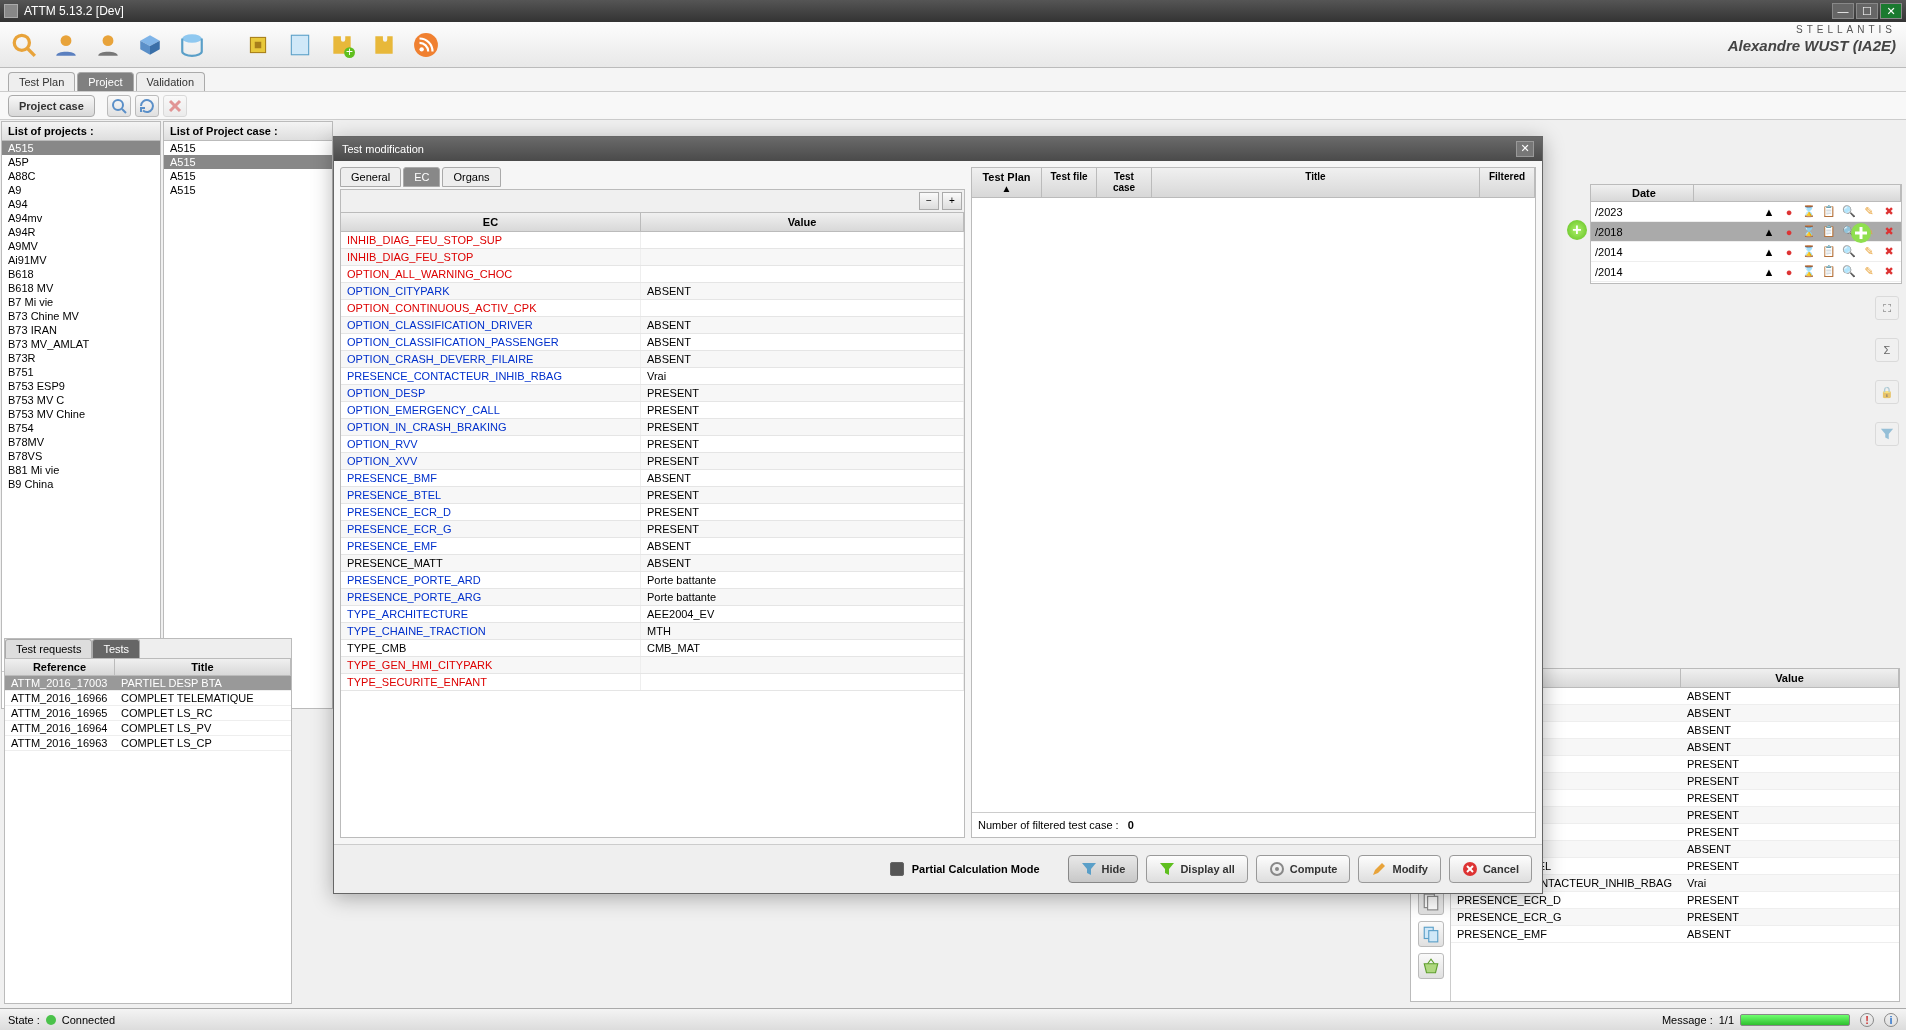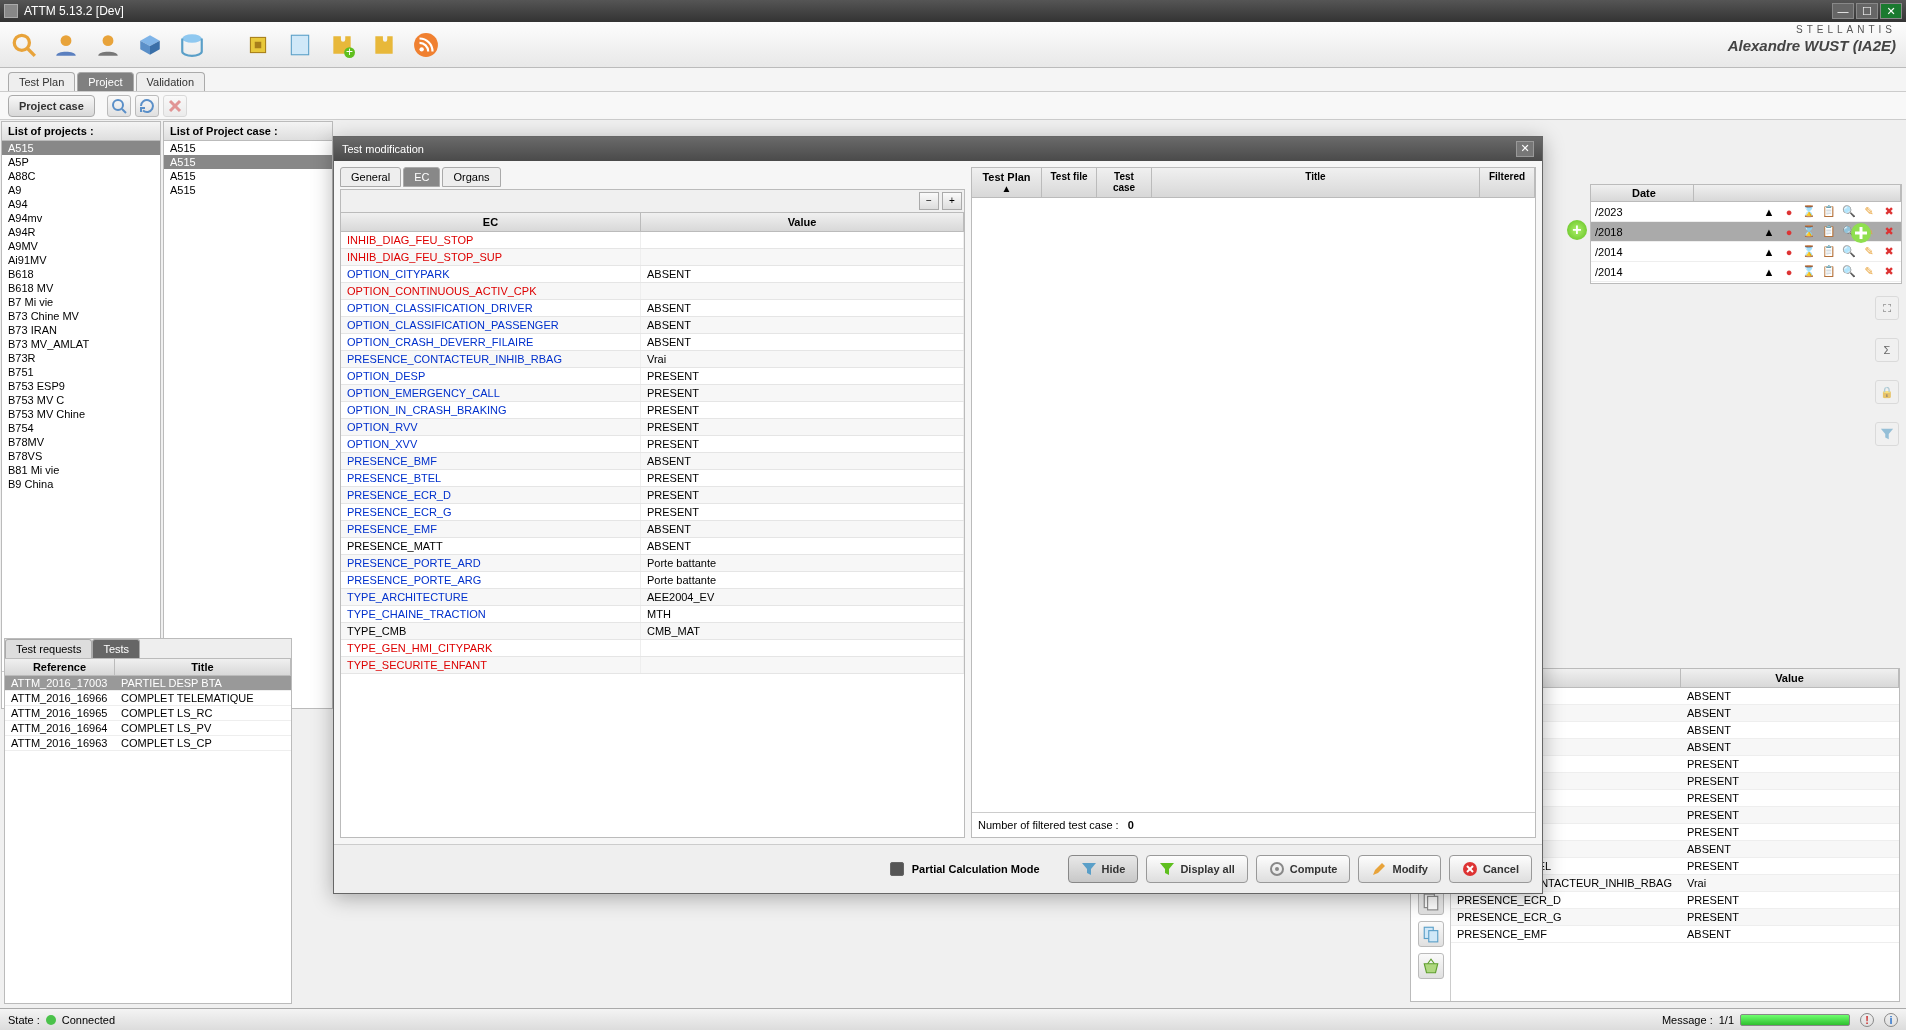--- a/index.html
+++ b/index.html
@@ -523,25 +523,29 @@
         <div class="tiny-btn">−</div>
         <div class="tiny-btn">+</div>
       </div>
       <div class="ec-table-wrap">
         <div class="ec-head">
           <div class="ech-ec">EC</div>
           <div class="ech-val">Value</div>
         </div>
         <div class="ec-body" id="ec-body">
             <div class="erow ec-red">
+              <div class="ec-name">INHIB_DIAG_FEU_STOP_SUP</div>
+              <div class="ec-val"></div>
+            </div>
+            <div class="erow ec-red">
               <div class="ec-name">INHIB_DIAG_FEU_STOP</div>
               <div class="ec-val"></div>
             </div>
             <div class="erow ec-red">
-              <div class="ec-name">INHIB_DIAG_FEU_STOP_SUP</div>
+              <div class="ec-name">OPTION_ALL_WARNING_CHOC</div>
               <div class="ec-val"></div>
             </div>
             <div class="erow ec-blue">
               <div class="ec-name">OPTION_CITYPARK</div>
               <div class="ec-val">ABSENT</div>
             </div>
             <div class="erow ec-red">
               <div class="ec-name">OPTION_CONTINUOUS_ACTIV_CPK</div>
               <div class="ec-val"></div>
             </div>

